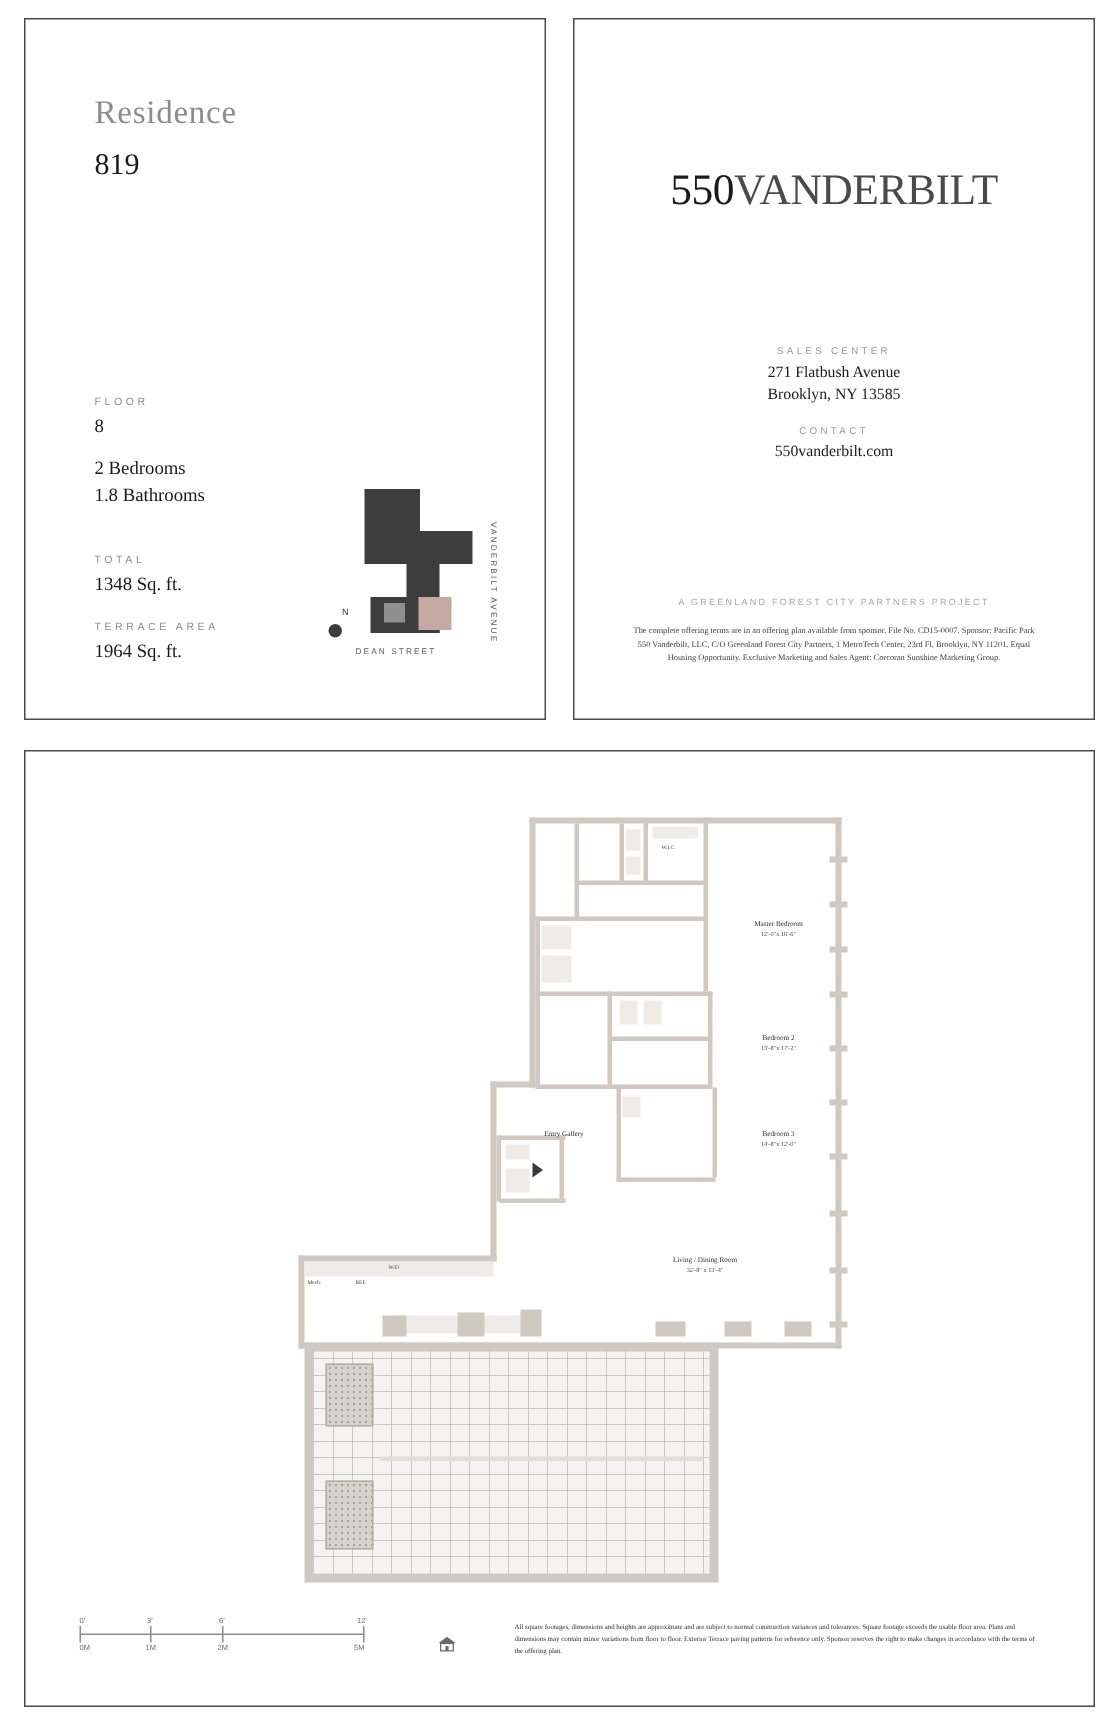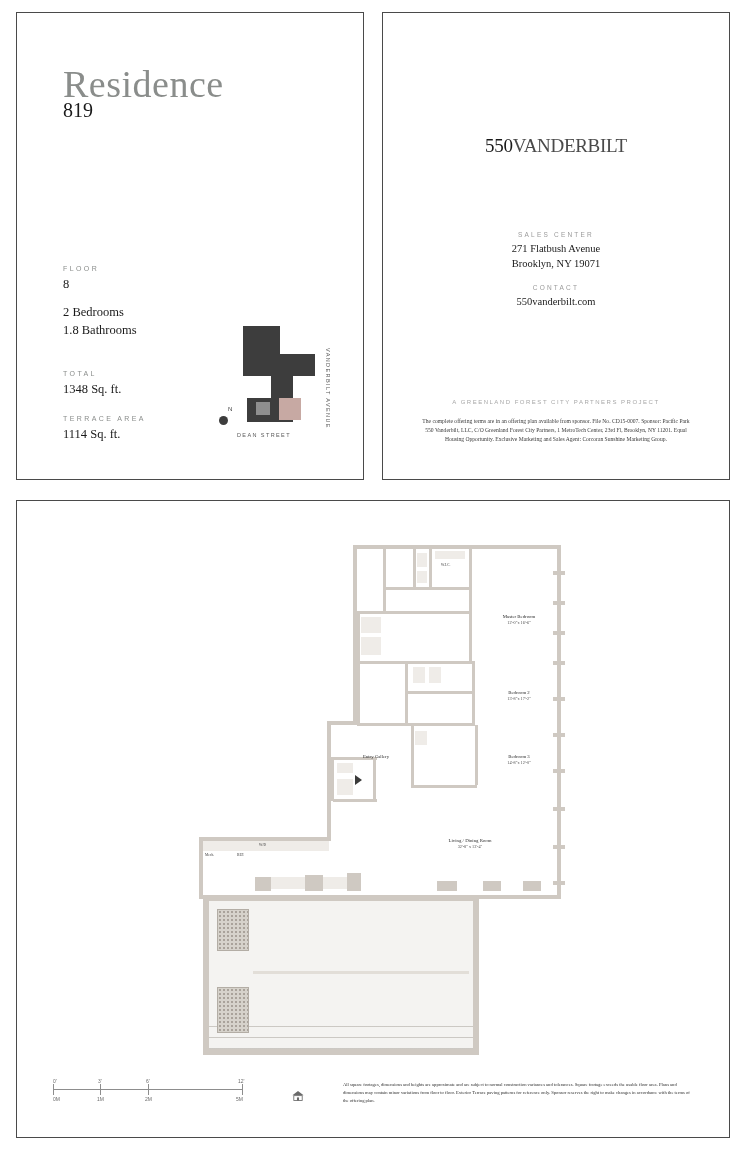--- a/index.html
+++ b/index.html
@@ -33,21 +33,21 @@
     height: 468px;
   }
   .card-left { left: 16px; width: 348px; }
   .card-right { left: 382px; width: 348px; }
 
   
   .residence-title {
     position: absolute;
     left: 46px;
     top: 48px;
-    font-size: 38px;
+    font-size: 22px;
     color: #8a8d8b;
     letter-spacing: 0.5px;
     font-family: "Liberation Serif", serif;
     line-height: 1.25;
   }
   .residence-number {
     position: absolute;
     left: 46px;
     top: 86px;
     font-size: 20px;
@@ -130,24 +130,23 @@
     white-space: nowrap;
   }
 
   
   .brand {
     position: absolute;
     left: 0; right: 0;
     top: 98px;
     text-align: center;
     font-family: "Liberation Serif", serif;
-    font-size: 19px;
+    font-size: 29px;
     letter-spacing: -0.3px;
     color: #1a1a1a;
-    margin-top: 24px;
   }
   .brand .thin { color: #4a4a4a; }
   .contact-wrap {
     position: absolute;
     left: 0; right: 0;
     top: 218px;
     text-align: center;
   }
   .c-label {
     font-family: "Liberation Sans", sans-serif;
@@ -324,21 +323,21 @@
         <div class="spec-value">1.8 Bathrooms</div>
       </div>
 
       <div class="spec-block total-block">
         <div class="spec-label">TOTAL</div>
         <div class="spec-value">1348 Sq. ft.</div>
       </div>
 
       <div class="spec-block terrace-block">
         <div class="spec-label">TERRACE AREA</div>
-        <div class="spec-value">1114 Sq. ft.</div>
+        <div class="spec-value">1964 Sq. ft.</div>
       </div>
 
       <div class="keyplan">
         <div class="kp-shape kp-a"></div>
         <div class="kp-shape kp-b"></div>
         <div class="kp-shape kp-c"></div>
         <div class="kp-shape kp-d"></div>
         <div class="kp-inner"></div>
         <div class="kp-unit"></div>
         <div class="compass">
@@ -351,21 +350,21 @@
     </div>
 
     <div class="card card-right">
       <div class="brand">
         <span>550</span><span class="thin">VANDERBILT</span>
       </div>
 
       <div class="contact-wrap">
         <div class="c-label">SALES CENTER</div>
         <div class="c-line">271 Flatbush Avenue</div>
-        <div class="c-line">Brooklyn, NY 19071</div>
+        <div class="c-line">Brooklyn, NY 13585</div>
         <div class="c-gap"></div>
         <div class="c-label">CONTACT</div>
         <div class="c-line">550vanderbilt.com</div>
       </div>
 
       <div class="partners">A GREENLAND FOREST CITY PARTNERS PROJECT</div>
       <div class="legal">The complete offering terms are in an offering plan available from sponsor. File No. CD15-0007. Sponsor: Pacific Park 550 Vanderbilt, LLC, C/O Greenland Forest City Partners, 1 MetroTech Center, 23rd Fl, Brooklyn, NY 11201. Equal Housing Opportunity. Exclusive Marketing and Sales Agent: Corcoran Sunshine Marketing Group.</div>
     </div>
   </div>
 

